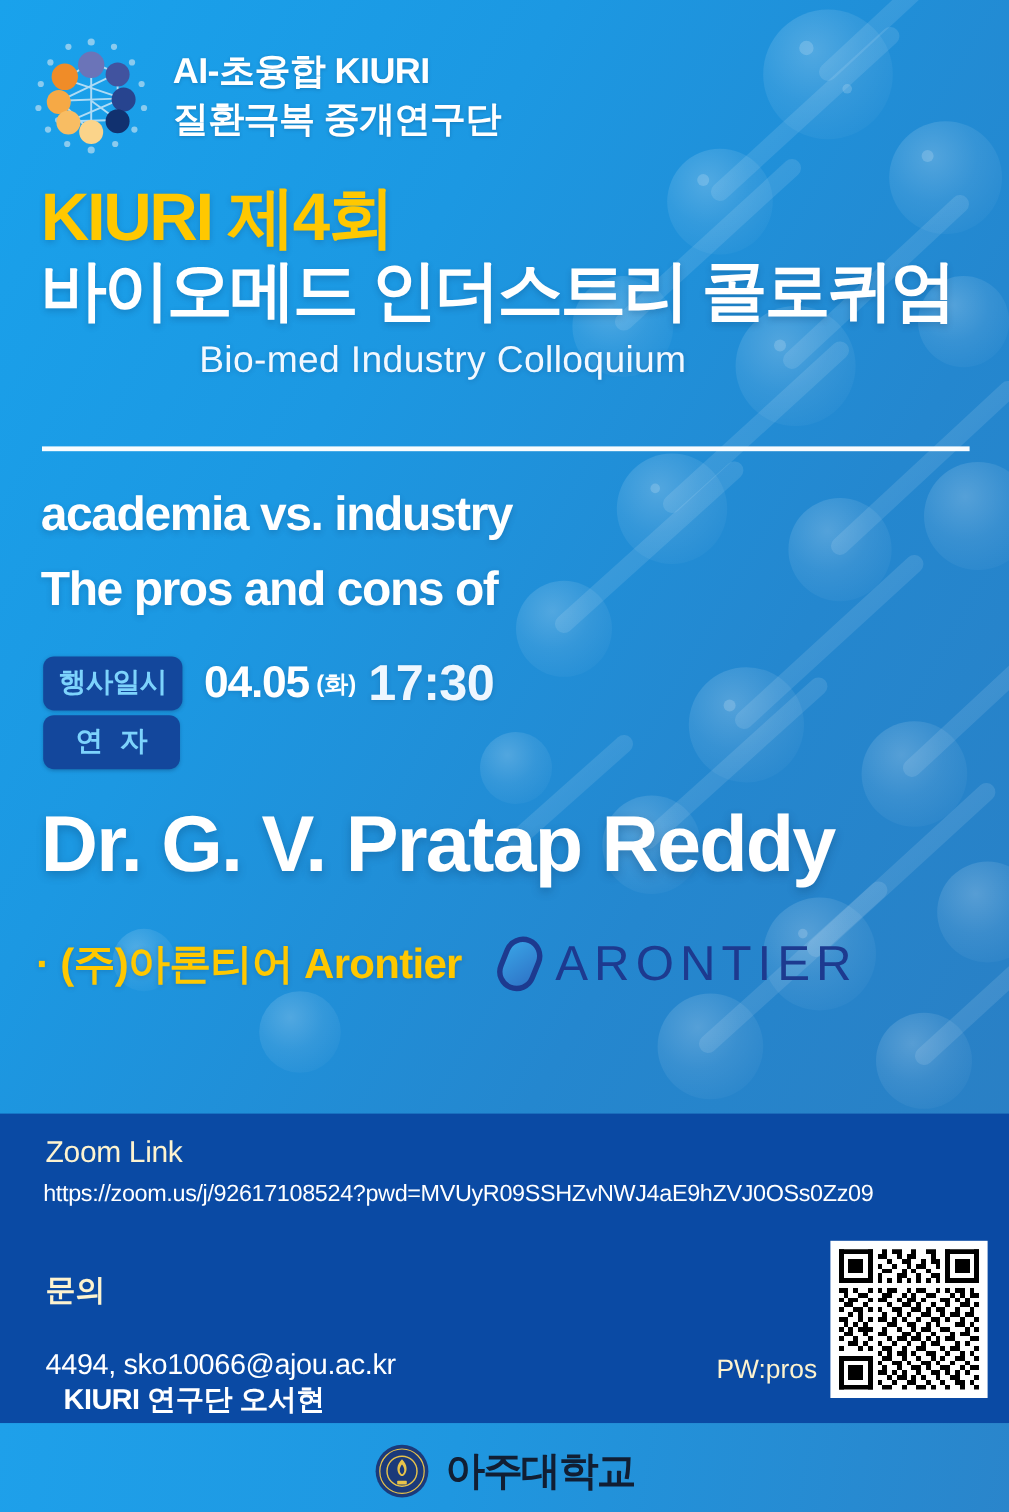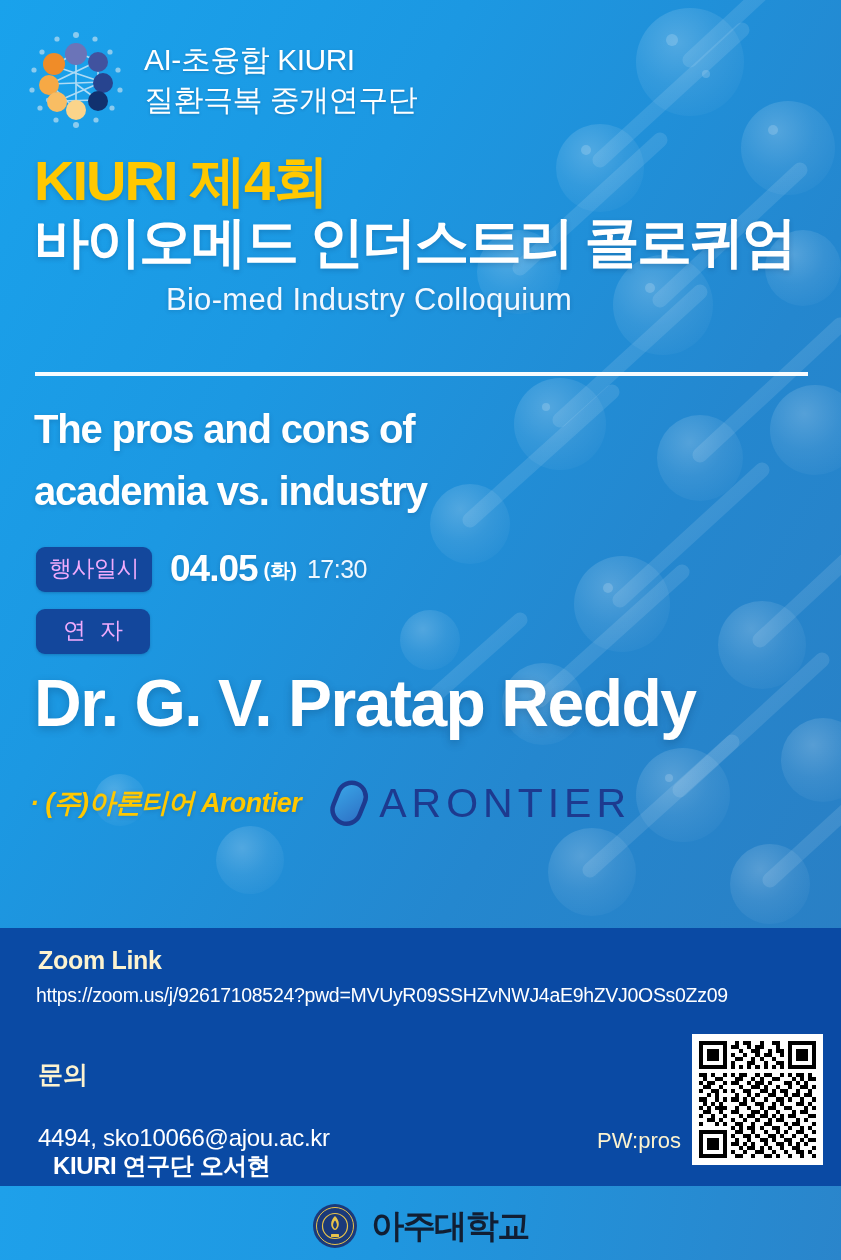--- a/index.html
+++ b/index.html
@@ -22,21 +22,21 @@
   .bg-layer { position:absolute; inset:0; overflow:hidden; pointer-events:none; }
   .bg-svg { position:absolute; top:0; left:0; width:841px; height:1260px; }
 
   
   .header {
     position:absolute; left:24px; top:28px;
     display:flex; align-items:center; gap:16px;
   }
   .kiuri-logo { width:104px; height:104px; flex:none; }
   .header-text {
-    color:#ffffff; font-weight:normal;
+    color:#ffffff; font-weight:bold;
     font-size:30px; line-height:1.32;
     letter-spacing:-0.5px;
     text-shadow:0 1px 3px rgba(0,40,80,.25);
   }
 
   
   .title-block { position:absolute; left:34px; top:152px; width:780px; }
   .title-line1 {
     color:#ffc800; font-weight:bold; font-size:56px;
     line-height:1.04; letter-spacing:-2px;
@@ -65,79 +65,78 @@
   .talk-title {
     position:absolute; left:34px; top:398px; width:620px;
     color:#ffffff; font-weight:bold; font-size:40px;
     line-height:1.55; letter-spacing:-1.2px;
     text-shadow:0 2px 5px rgba(0,45,90,.20);
   }
 
   
   .info-rows { position:absolute; left:36px; top:549px; }
   .info-row { display:flex; align-items:center; height:40px; }
-  .info-row + .info-row { margin-top:22px; }
+  .info-row + .info-row { margin-top:9px; }
   .badge {
-    background:#13479c; color:#f0abfc;
-    font-weight:normal; font-size:23px;
+    background:#13479c; color:#7dd3fc;
+    font-weight:bold; font-size:23px;
     border-radius:9px;
     padding:6px 13px 8px 13px;
     min-width:112px; 
     letter-spacing:-0.5px;
     box-shadow:0 1px 3px rgba(0,30,70,.25);
   }
   .badge.spaced { letter-spacing:14px; text-indent:14px; }
   .date-main {
     color:#ffffff; font-weight:bold; font-size:37px;
     margin-left:18px; letter-spacing:-1px;
     text-shadow:0 1px 4px rgba(0,45,90,.20);
   }
   .date-day {
     color:#ffffff; font-weight:bold; font-size:20px;
     margin-left:6px; align-self:flex-end; margin-bottom:5px;
   }
   .date-time {
-    color:#eef7ff; font-weight:400; font-size:25px;
+    color:#eef7ff; font-weight:700; font-size:42px;
     margin-left:10px; letter-spacing:-0.5px;
     text-shadow:0 1px 4px rgba(0,45,90,.20);
   }
 
   
   .speaker-name {
     position:absolute; left:34px; top:665px;
     color:#ffffff; font-weight:bold; font-size:66px;
     letter-spacing:-1.5px;
     text-shadow:0 3px 8px rgba(0,45,90,.28);
   }
   .affil-row {
     position:absolute; left:30px; top:778px;
     display:flex; align-items:center; gap:26px;
   }
   .affil-text {
-    color:#ffc800; font-weight:bold; font-size:27px;
+    color:#ffc800; font-weight:bold; font-size:35px;
     letter-spacing:-0.6px;
     text-shadow:0 1px 4px rgba(0,45,90,.22);
-    font-style:italic;
   }
   .arontier-logo { display:flex; align-items:center; gap:4px; }
   .arontier-mark { width:48px; height:50px; flex:none; }
   .arontier-word {
     color:#1d3a8f; font-size:41px; font-weight:500;
     letter-spacing:5px; line-height:1;
   }
 
   
   .info-band {
     position:absolute; left:0; top:928px;
     width:841px; height:258px;
     background:#0a4aa4;
   }
   .zoom-label {
     position:absolute; left:38px; top:946px;
-    color:#fdf3cf; font-weight:bold; font-size:25px;
+    color:#fdf3cf; font-weight:normal; font-size:25px;
     letter-spacing:-0.3px;
   }
   .zoom-url {
     position:absolute; left:36px; top:984px;
     color:#ffffff; font-size:19.5px; font-weight:400;
     letter-spacing:-0.3px;
   }
   .contact-label {
     position:absolute; left:38px; top:1058px;
     color:#fdf3cf; font-weight:bold; font-size:25px;
@@ -310,22 +309,22 @@
 
   <div class="title-block">
     <div class="title-line1">KIURI 제4회</div>
     <div class="title-line2">바이오메드 인더스트리 콜로퀴엄</div>
     <div class="title-en">Bio-med Industry Colloquium</div>
   </div>
 
   <div class="divider"></div>
 
   <div class="talk-title">
+    <div>academia vs. industry</div>
     <div>The pros and cons of</div>
-    <div>academia vs. industry</div>
   </div>
 
   <div class="info-rows">
     <div class="info-row">
       <span class="badge">행사일시</span>
       <span class="date-main">04.05</span>
       <span class="date-day">(화)</span>
       <span class="date-time">17:30</span>
     </div>
     <div class="info-row">

